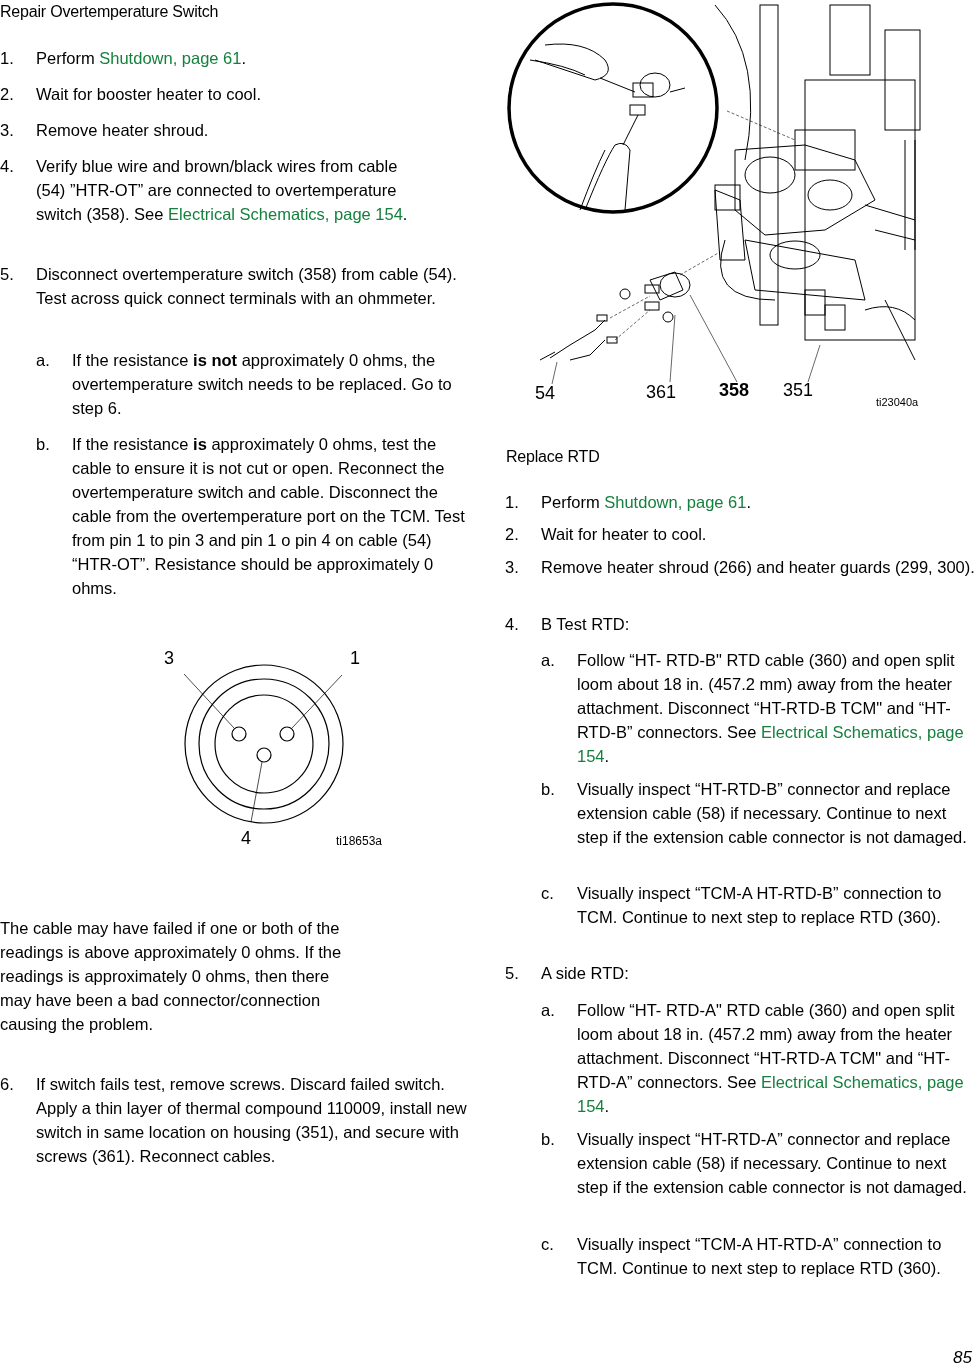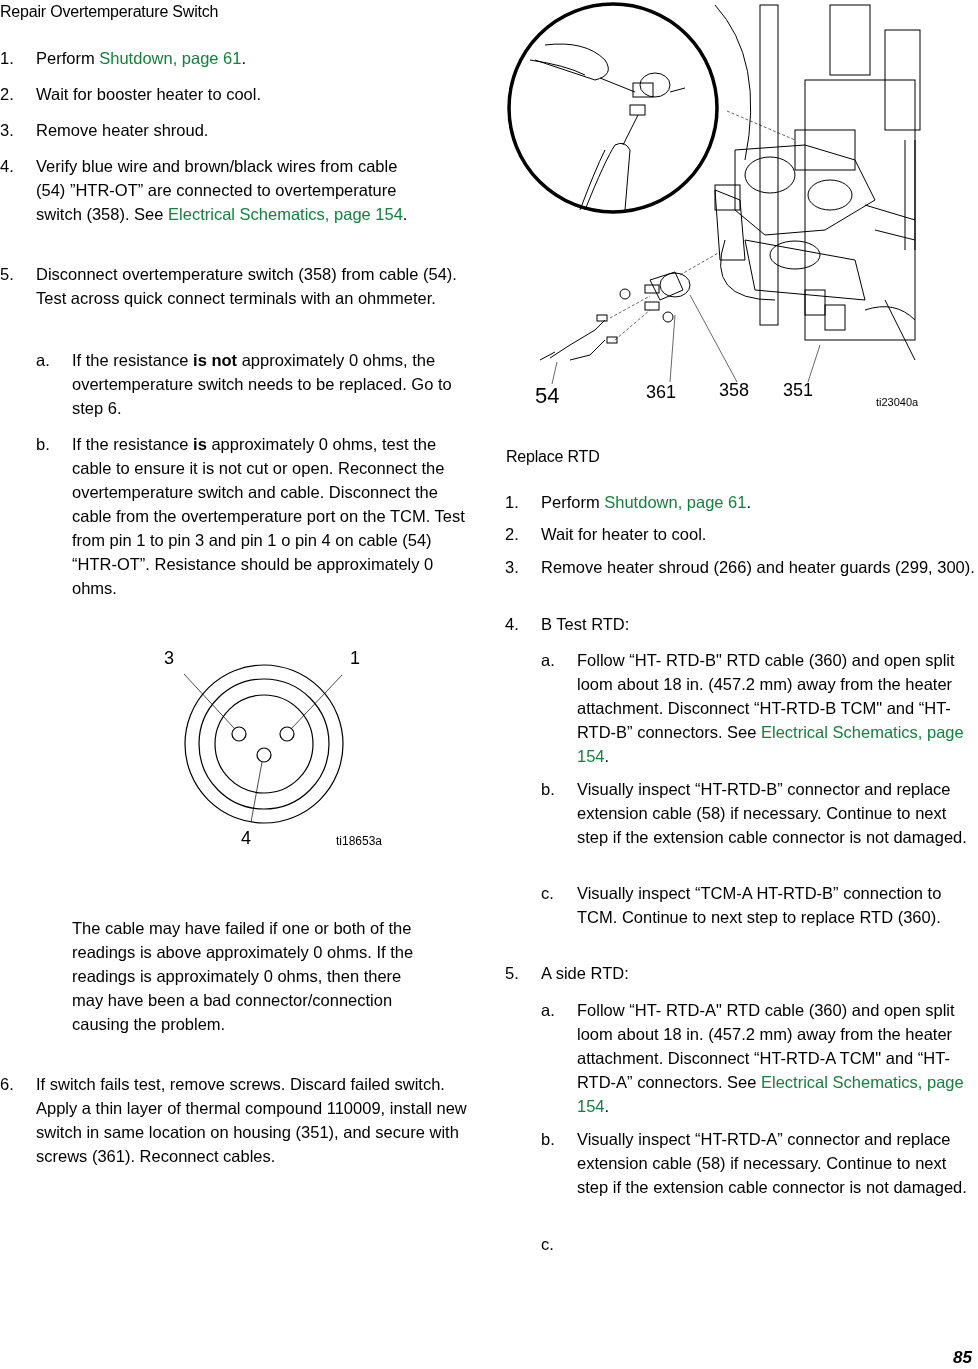--- a/index.html
+++ b/index.html
@@ -8,21 +8,21 @@
   .col { position:absolute; top:0; }
   .left { left:0; width:480px; }
   .right { left:505px; width:473px; }
   h2 { font-weight:normal; font-size:16px; margin:0; line-height:24px; letter-spacing:-0.2px; }
   .step { position:relative; font-size:16.5px; line-height:24px; padding-left:36px; }
   .step .num { position:absolute; left:0; top:0; }
   .sub { position:relative; font-size:16.5px; line-height:24px; padding-left:72px; }
   .sub .num { position:absolute; left:36px; top:0; }
   .link { color:#15803d; cursor:pointer; }
   b { font-weight:bold; }
-  .note { font-size:16.5px; line-height:24px; padding-left:72px; }
+  .note { font-size:16.5px; line-height:24px; }
   .footer { position:absolute; top:1348px; font-style:italic; font-size:17px; }
 </style>
 </head>
 <body>
 
 <div class="col left">
   <h2 style="position:absolute;top:0;left:0;">Repair Overtemperature Switch</h2>
 
   <div class="step" style="position:absolute;top:46px;width:440px;">
     <span class="num">1.</span><span>Perform </span><span class="link">Shutdown, page 61</span><span>.</span>
@@ -132,23 +132,23 @@
       </g>
       <line x1="175" y1="275" x2="215" y2="252" stroke="#000" stroke-width="0.6" stroke-dasharray="3,2"></line>
       <line x1="105" y1="318" x2="145" y2="296" stroke="#000" stroke-width="0.6" stroke-dasharray="3,2"></line>
       <line x1="110" y1="340" x2="145" y2="310" stroke="#000" stroke-width="0.6" stroke-dasharray="3,2"></line>
 
       <line x1="52" y1="362" x2="47" y2="384" stroke="#000" stroke-width="0.6"></line>
       <line x1="170" y1="315" x2="165" y2="382" stroke="#000" stroke-width="0.6"></line>
       <line x1="185" y1="295" x2="232" y2="382" stroke="#000" stroke-width="0.6"></line>
       <line x1="315" y1="345" x2="303" y2="382" stroke="#000" stroke-width="0.6"></line>
     </svg>
-    <span style="position:absolute;left:30px;top:383px;font-size:22px;">54</span>
+    <span style="position:absolute;left:30px;top:383px;font-size:18px;">54</span>
     <span style="position:absolute;left:141px;top:382px;font-size:18px;">361</span>
-    <span style="position:absolute;left:214px;top:380px;font-size:18px;">358</span>
+    <span style="position:absolute;left:214px;top:380px;font-size:18px;font-weight:bold;">358</span>
     <span style="position:absolute;left:278px;top:380px;font-size:18px;">351</span>
     <span style="position:absolute;left:371px;top:396px;font-size:11px;">ti23040a</span>
   </div>
 
   <h2 style="position:absolute;top:445px;left:1px;">Replace RTD</h2>
 
   <div class="step" style="position:absolute;top:490px;width:440px;">
     <span class="num">1.</span><span>Perform </span><span class="link">Shutdown, page 61</span><span>.</span>
   </div>
   <div class="step" style="position:absolute;top:522px;width:440px;">
@@ -175,18 +175,18 @@
     <span class="num">5.</span><span>A side RTD:</span>
   </div>
 
   <div class="sub" style="position:absolute;top:998px;width:400px;">
     <span class="num">a.</span><span>Follow “HT- RTD-A" RTD cable (360) and open split loom about 18 in. (457.2 mm) away from the heater attachment. Disconnect “HT-RTD-A TCM" and “HT-RTD-A” connectors. See </span><span class="link">Electrical Schematics, page 154</span><span>.</span>
   </div>
   <div class="sub" style="position:absolute;top:1127px;width:395px;">
     <span class="num">b.</span><span>Visually inspect “HT-RTD-A” connector and replace extension cable (58) if necessary. Continue to next step if the extension cable connector is not damaged.</span>
   </div>
   <div class="sub" style="position:absolute;top:1232px;width:400px;">
-    <span class="num">c.</span>
+    <span class="num">c.</span><span>Visually inspect “TCM-A HT-RTD-A” connection to TCM. Continue to next step to replace RTD (360).</span>
   </div>
 </div>
 
 <div class="footer" style="left:2px;margin-top:19px;">332637C</div>
-<div class="footer" style="right:6px;font-weight:bold;">85</div>
+<div class="footer" style="right:6px;">85</div>
 
 </body></html>

